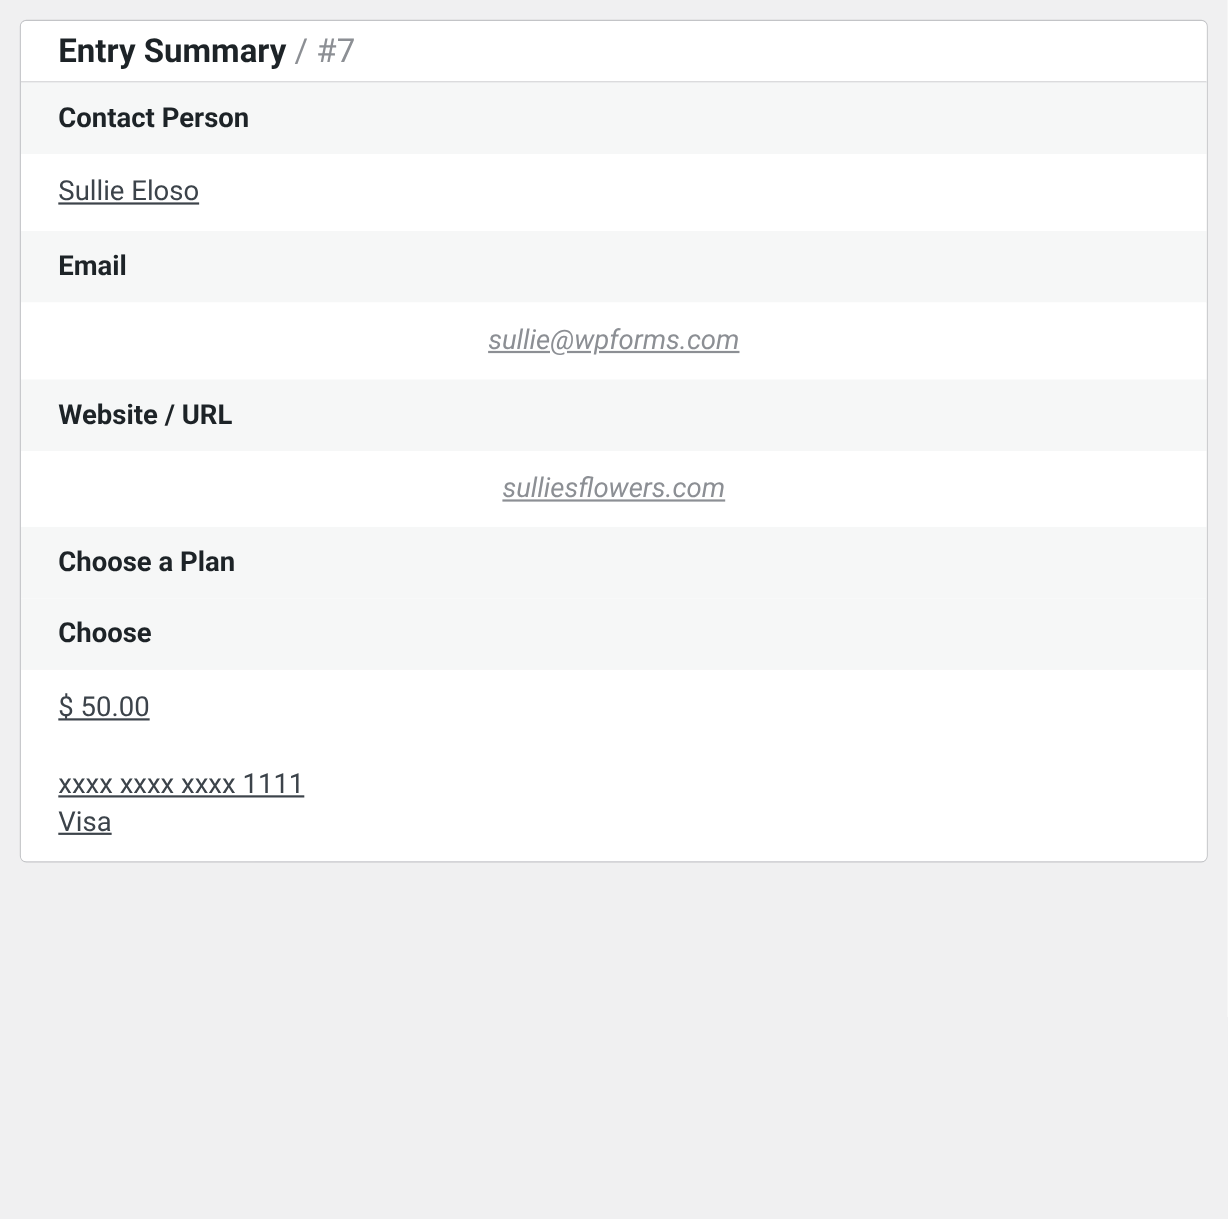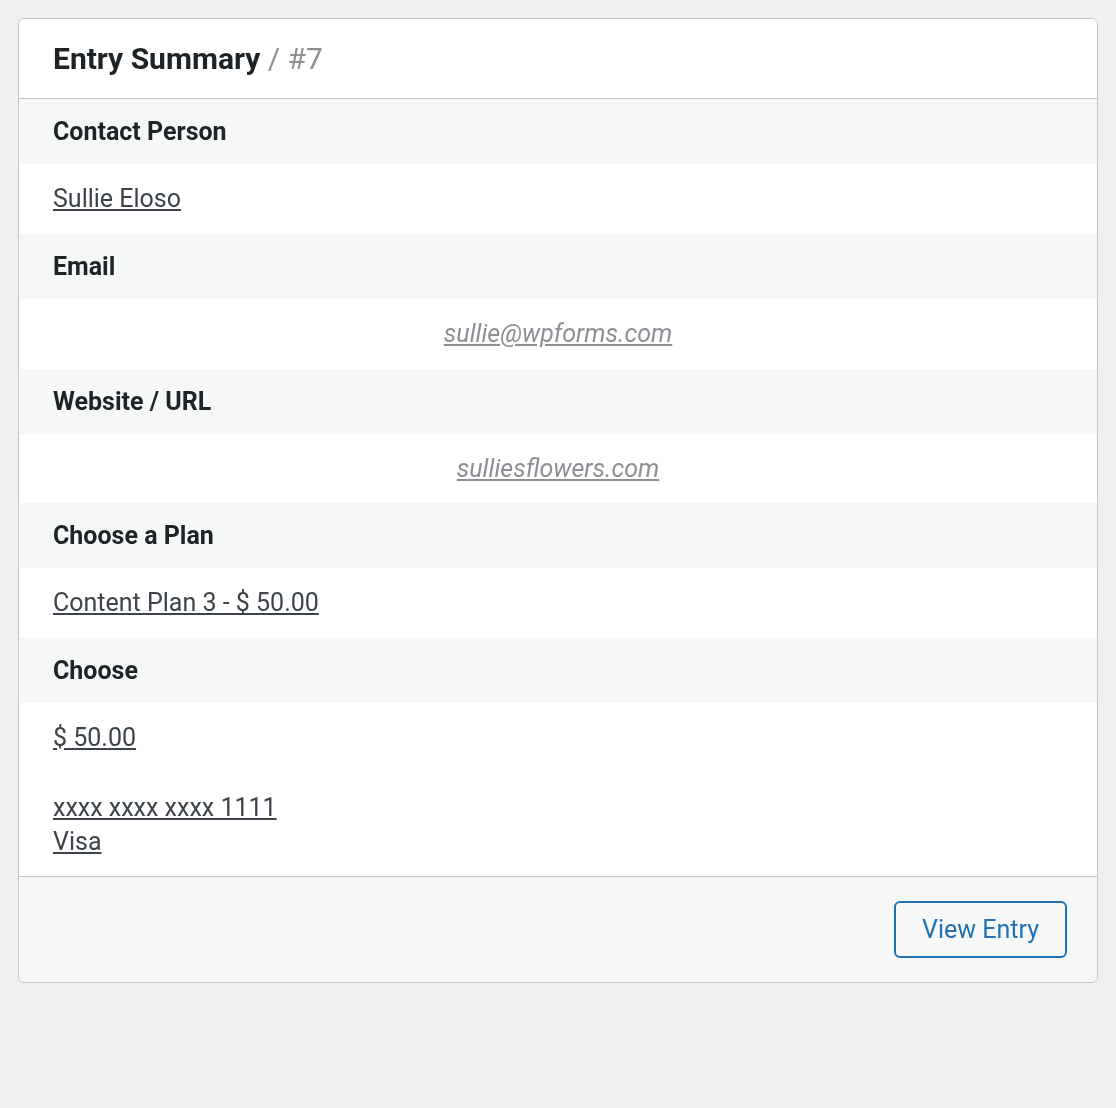--- a/index.html
+++ b/index.html
@@ -13,21 +13,21 @@
       padding: 18px;
       width: 1116px;
     }
     .panel {
       background: #fff;
       border: 1px solid #c3c4c7;
       border-radius: 6px;
       overflow: hidden;
     }
     .panel-header {
-      padding: 22px 34px;
+      padding: 10px 34px;
       background: #fff;
       border-bottom: 1px solid #c3c4c7;
     }
     .panel-title {
       font-size: 30px;
       font-weight: 700;
       color: #1d2327;
       display: inline;
     }
     .panel-title-sub {
@@ -88,25 +88,21 @@
     <div class="field-row-label">Contact Person</div>
     <div class="field-row-value">Sullie Eloso</div>
 
     <div class="field-row-label">Email</div>
     <div class="field-row-value muted">sullie@wpforms.com</div>
 
     <div class="field-row-label">Website / URL</div>
     <div class="field-row-value muted">sulliesflowers.com</div>
 
     <div class="field-row-label">Choose a Plan</div>
-    <div class="field-row-value">Content Plan 3 - $ 50.00</div>
 
     <div class="field-row-label">Choose</div>
     <div class="field-row-value">$ 50.00</div>
 
     <div class="field-row-value">xxxx xxxx xxxx 1111<br>Visa</div>
   </div>
 
-  <div class="panel-footer">
-    <button class="btn-secondary">View Entry</button>
-  </div>
 
 </div>
 
 </body></html>

